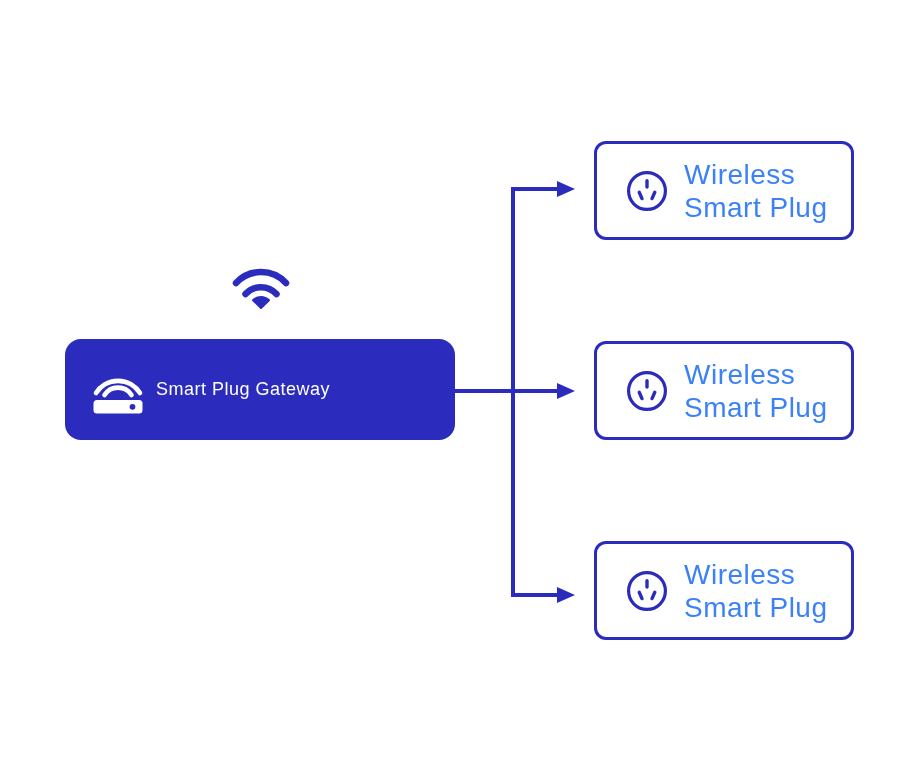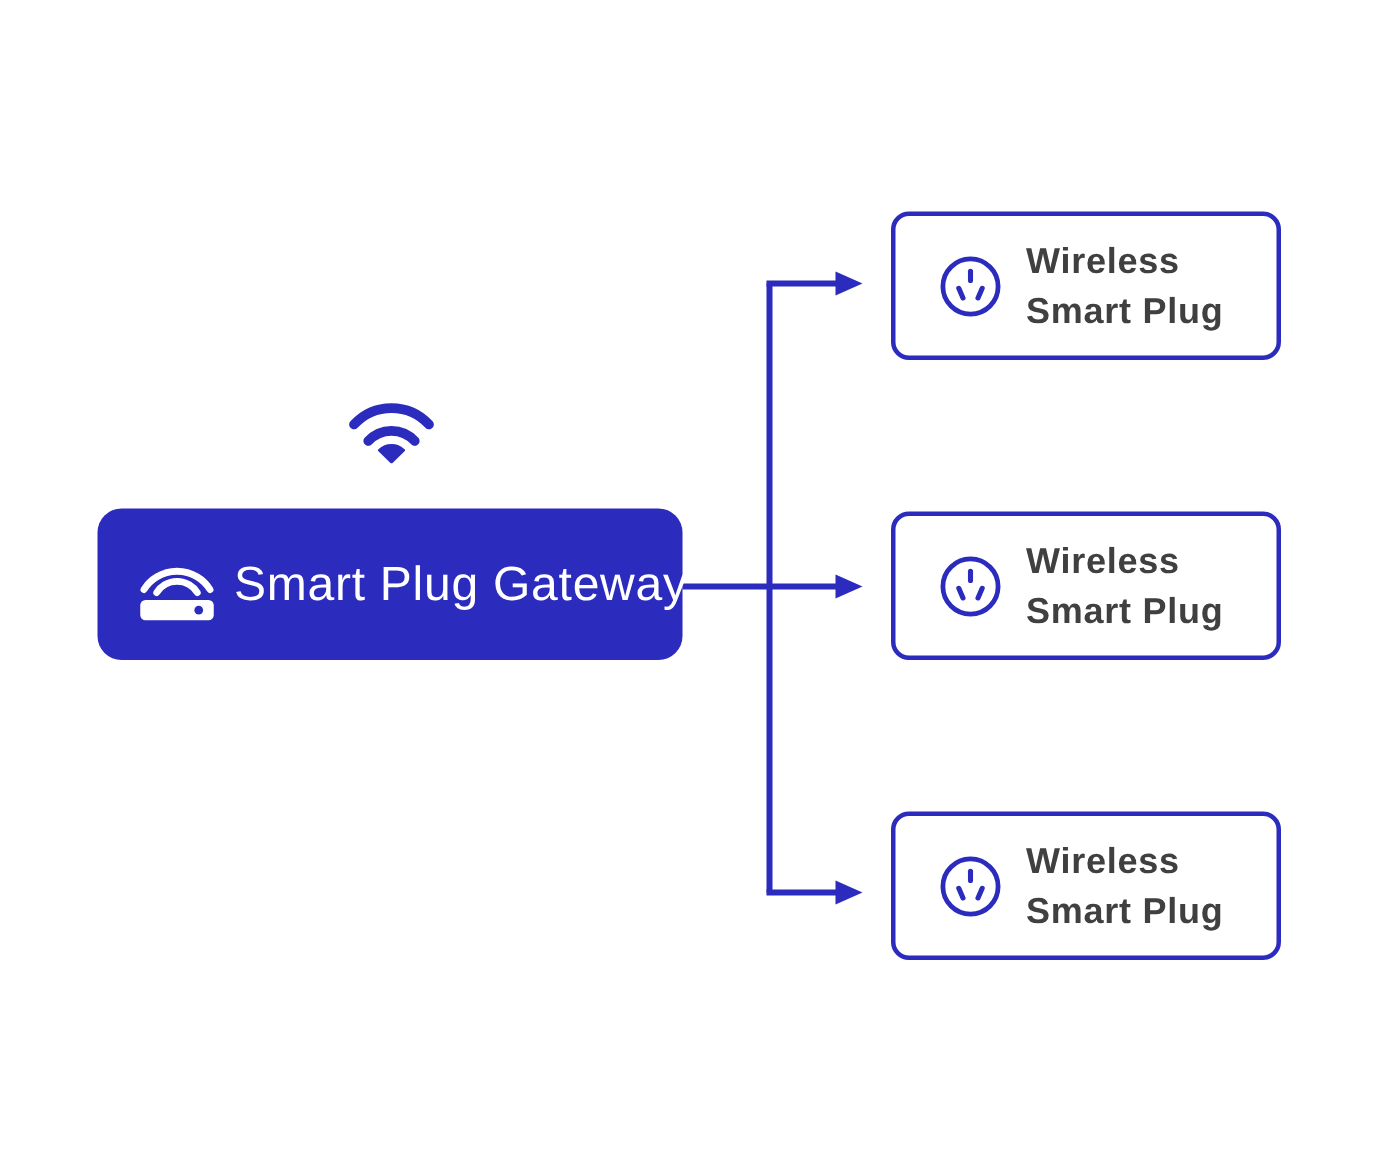--- a/index.html
+++ b/index.html
@@ -37,21 +37,21 @@
     box-sizing: border-box;
   }
   .router-icon {
     width: 52px;
     height: 50px;
     flex: 0 0 auto;
     display: inline-flex;
   }
   .gateway-label {
     color: #ffffff;
-    font-size: 32px;
+    font-size: 18px;
     font-weight: 500;
     letter-spacing: 0.5px;
     margin-left: 12px;
     white-space: nowrap;
   }
   .plug-box {
     position: absolute;
     left: 594px;
     width: 260px;
     height: 99px;
@@ -67,23 +67,23 @@
   .plug-box.p2 { top: 341px; }
   .plug-box.p3 { top: 541px; }
   .outlet-icon {
     width: 44px;
     height: 44px;
     flex: 0 0 auto;
     display: inline-flex;
   }
   .plug-label {
     margin-left: 15px;
-    color: #404040;
-    font-size: 24px;
-    font-weight: 700;
+    color: #3b82f6;
+    font-size: 28px;
+    font-weight: 400;
     letter-spacing: 0.5px;
     line-height: 33px;
     white-space: nowrap;
   }
   .plug-label span { display: block; }
 </style>
 </head>
 <body>
 
 <div class="canvas">

